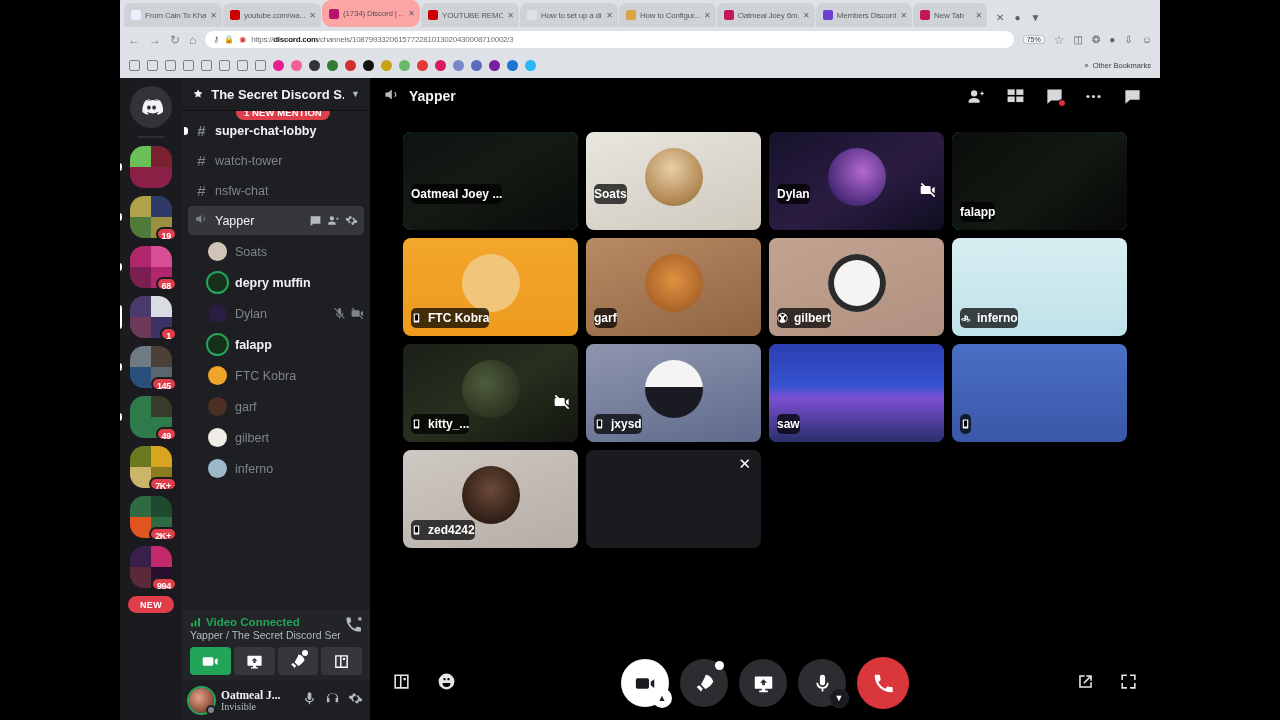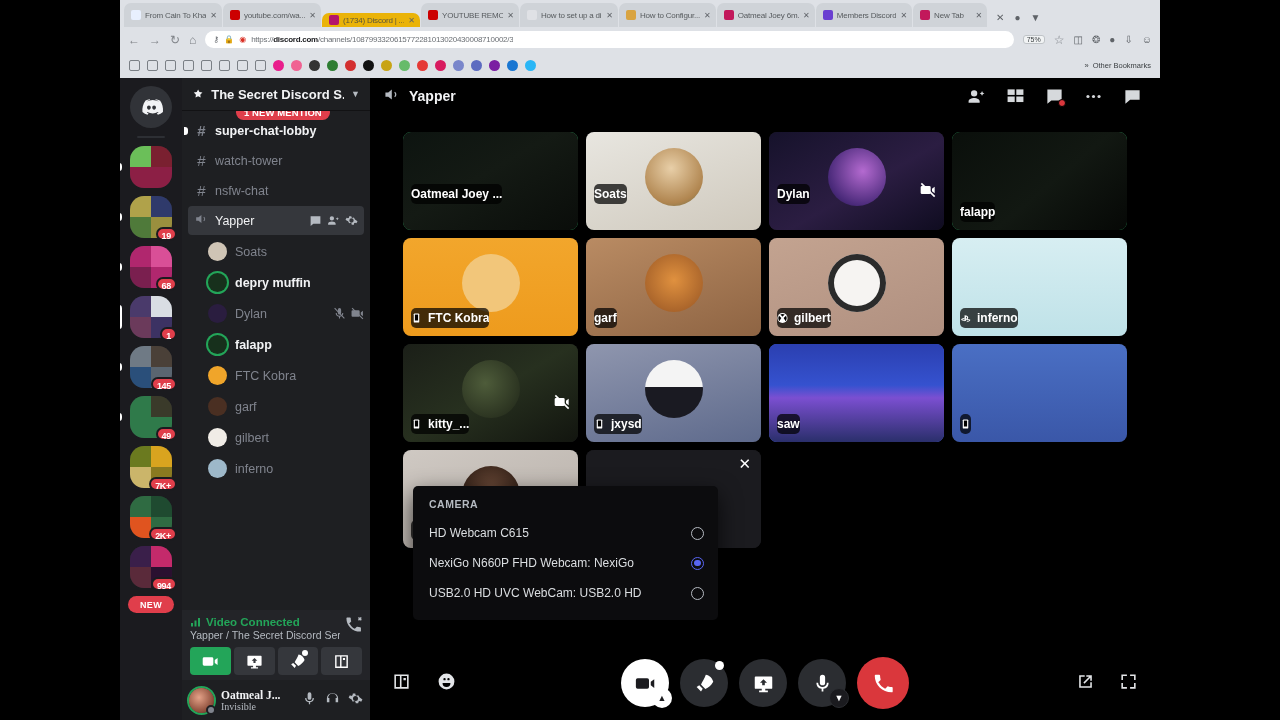--- a/index.html
+++ b/index.html
@@ -13,21 +13,21 @@
 
   
   .browser { position: absolute; left: 120px; top: 0; width: 1040px; height: 78px;
              background: #dee1e6; overflow: hidden; }
   .tabstrip { position: relative; height: 27px; display: flex; align-items: flex-end;
               padding-left: 4px; gap: 1px; }
   .tab { display: flex; align-items: center; gap: 4px; height: 24px;
          padding: 0 5px 0 7px; border-radius: 7px 7px 0 0;
          background: #cfd3d8; min-width: 74px; max-width: 98px; position: relative;
          filter: blur(0.35px); }
-  .tab.active { background: #eab308; height: 14px; }
+  .tab.active { background: #fca5a5; height: 27px; border-radius: 9px; }
   .tab .fav { width: 10px; height: 10px; border-radius: 2px; flex: 0 0 auto; }
   .tab .tt { font-size: 8px; color: #3c4043; white-space: nowrap; overflow: hidden;
              text-overflow: clip; flex: 1 1 auto; letter-spacing: -0.2px; opacity: .82; }
   .tab .xx { font-size: 8px; color: #5f6368; flex: 0 0 auto; }
   .tabstrip-end { display: flex; align-items: center; gap: 10px; margin-left: 8px;
                   color: #5f6368; font-size: 10px; padding-bottom: 4px; }
 
   .omnirow { height: 25px; display: flex; align-items: center; gap: 9px;
              padding: 0 8px; background: #dee1e6; }
   .navbtn { color: #5f6368; font-size: 12px; opacity: .75; filter: blur(0.25px); }
@@ -752,37 +752,20 @@
           </div>
           <div class="tile add">
             <div class="bgimg" style="background:#1b1b1f"></div>
             <span class="closex">✕</span>
             <span class="rocket"><svg viewBox="0 0 24 24">
                 <path d="M13.5 2c4 .5 7.5 3.8 8.5 8-2.3 4-5.4 6.8-9 8.2l-2.3-2.3L8 13.2C9.5 9.6 12 6.3 13.5 2zM6 14l4 4-2 3-5-5 3-2zm13 3h2v3h3v2h-3v3h-2v-3h-3v-2h3z"></path>
               </svg></span>
           </div>
         </div>
 
-      <div class="camMenu">
-        <div class="cmhead">CAMERA</div>
-        <div id="cammenu">
-            <div class="cmrow">
-              <span class="cmlabel">HD Webcam C615</span>
-              <span class="radio"></span>
-            </div>
-            <div class="cmrow">
-              <span class="cmlabel">NexiGo N660P FHD Webcam: NexiGo</span>
-              <span class="radio on"></span>
-            </div>
-            <div class="cmrow">
-              <span class="cmlabel">USB2.0 HD UVC WebCam: USB2.0 HD</span>
-              <span class="radio"></span>
-            </div>
-          </div>
-      </div>
 
       <div class="ctrlbar">
         <div class="cb-left">
           <span>
             <svg viewBox="0 0 24 24">
                 <path d="M3 3h18v18H3zm2 2v14h5V5zm7 0v14h7V5zm2.5 2.5h3v3h-3z"></path>
               </svg>
           </span>
           <span>
             <svg viewBox="0 0 24 24">

